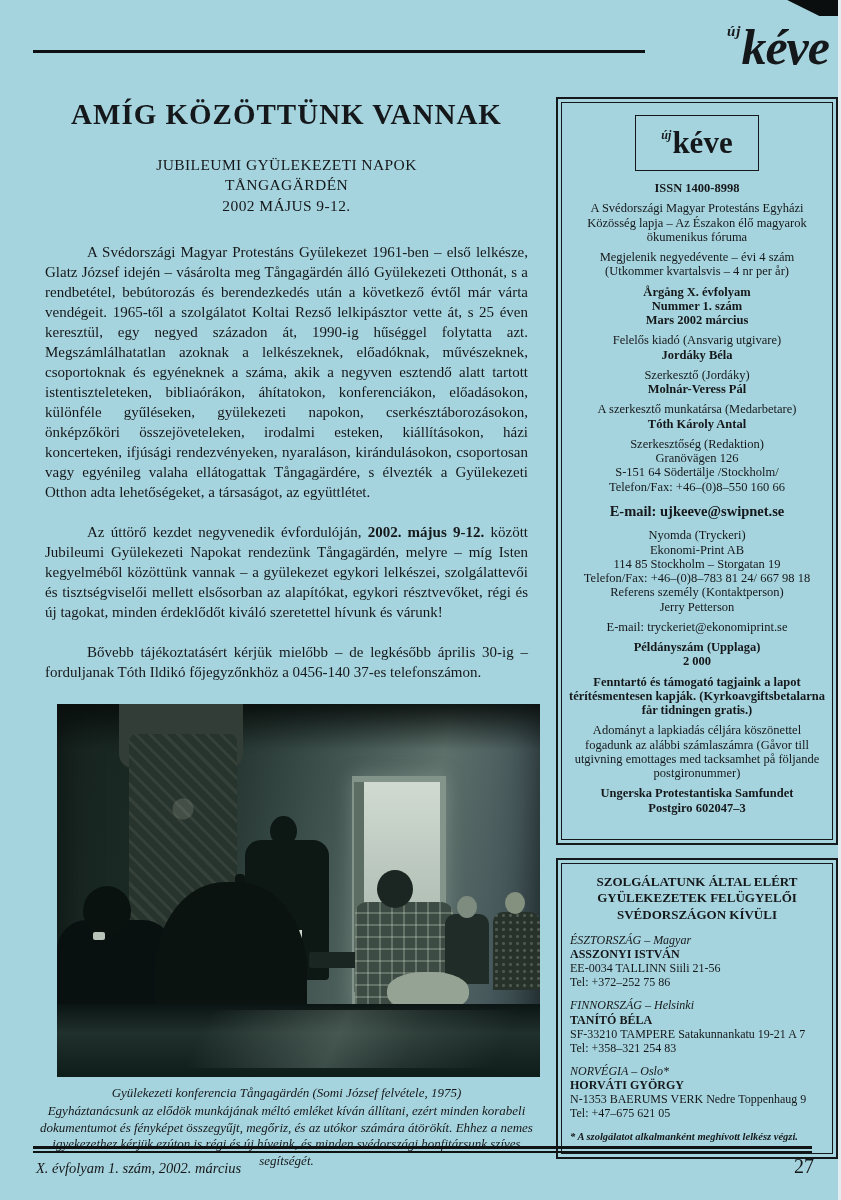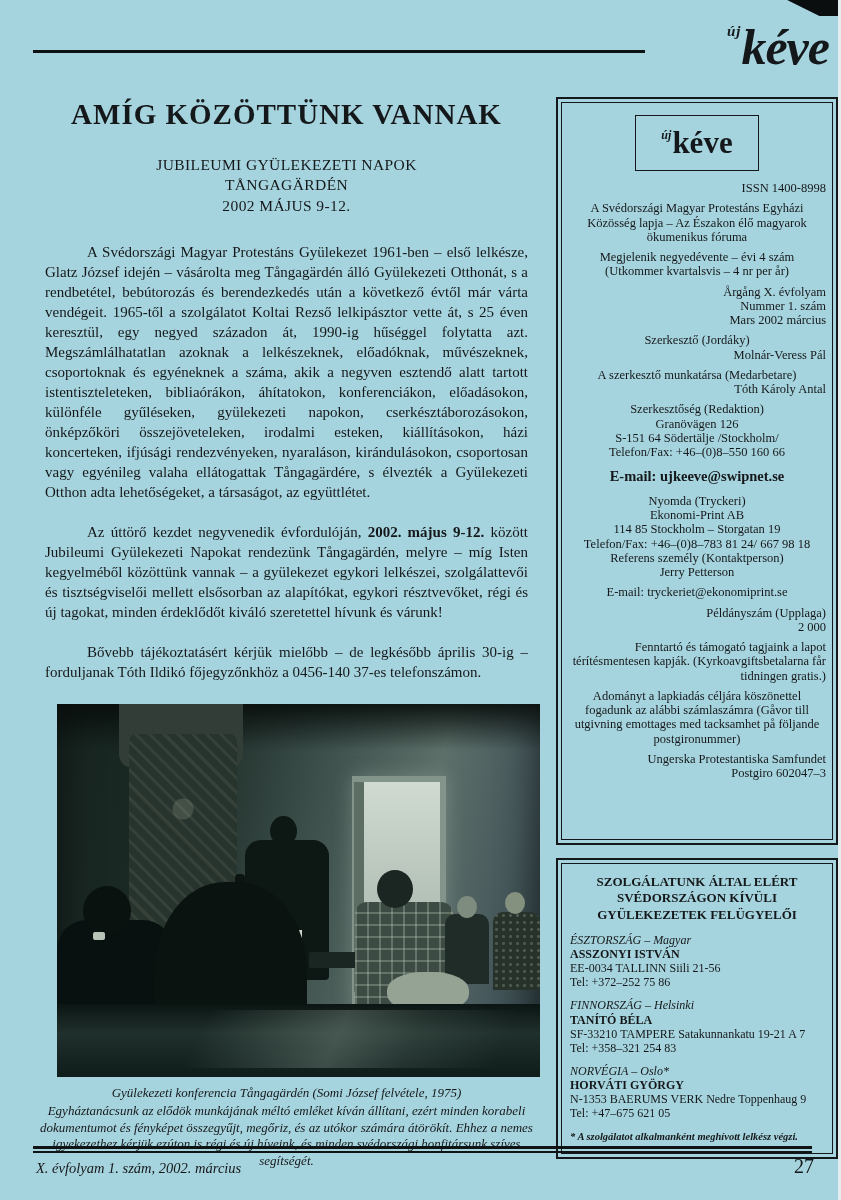--- a/index.html
+++ b/index.html
@@ -66,21 +66,21 @@
     background:linear-gradient(90deg,transparent,rgba(160,180,170,.30) 45%,rgba(160,180,170,.12) 70%,transparent);}
   
   .caption{margin-top:8px;text-align:center;font-style:italic;font-size:13px;line-height:1.28;}
   .caption .cap-line1{margin-bottom:1px;}
   
   .box-outer{position:absolute;left:556px;width:282px;border:2px solid #14181a;padding:3px;box-sizing:border-box;background:transparent;}
   .box-inner{border:1px solid #14181a;padding:12px 6px;}
   .impressum{top:97px;}
   .impressum .box-inner{height:712px;overflow:hidden;text-align:center;font-size:12.5px;line-height:1.14;}
   .imp-block{margin-bottom:6px;}
-  .imp-bold{font-weight:normal;text-align:right;}
+  .imp-bold{font-weight:bold;}
   .imp-email{font-size:14.5px;font-weight:bold;margin:9px 0;}
   .logo-box{width:122px;height:54px;margin:0 auto 10px auto;border:1px solid #14181a;
     display:flex;align-items:center;justify-content:center;}
   .logo-box .uj{font-size:12px;font-weight:bold;font-style:italic;vertical-align:14px;margin-right:1px;}
   .logo-box .keve{font-size:31px;font-weight:bold;letter-spacing:0;}
   .supervisors{top:858px;}
   .supervisors .box-inner{padding:10px 8px;font-size:12px;line-height:1.18;text-align:left;}
   .sup-title{text-align:center;font-weight:bold;font-size:13px;line-height:1.25;margin-bottom:10px;}
   .sup-entry{margin-bottom:9px;}
   .sup-region{font-style:italic;}
@@ -156,20 +156,24 @@
     <div class="imp-block">
       <div>Megjelenik negyedévente – évi 4 szám</div>
       <div>(Utkommer kvartalsvis – 4 nr per år)</div>
     </div>
     <div class="imp-block imp-bold">
       <div>Årgång X. évfolyam</div>
       <div>Nummer 1. szám</div>
       <div>Mars 2002 március</div>
     </div>
     <div class="imp-block">
+      <div>Felelős kiadó (Ansvarig utgivare)</div>
+      <div class="imp-bold">Jordáky Béla</div>
+    </div>
+    <div class="imp-block">
       <div>Szerkesztő (Jordáky)</div>
       <div class="imp-bold">Molnár-Veress Pál</div>
     </div>
     <div class="imp-block">
       <div>A szerkesztő munkatársa (Medarbetare)</div>
       <div class="imp-bold">Tóth Károly Antal</div>
     </div>
     <div class="imp-block">
       <div>Szerkesztőség (Redaktion)</div>
       <div>Granövägen 126</div>
@@ -196,22 +200,22 @@
       <div>Ungerska Protestantiska Samfundet</div>
       <div>Postgiro  602047–3</div>
     </div>
   </div>
 </div>
 
 <div class="box-outer supervisors">
   <div class="box-inner">
     <div class="sup-title">
       <div>SZOLGÁLATUNK ÁLTAL ELÉRT</div>
+      <div>GYÜLEKEZETEK FELÜGYELŐI</div>
       <div>SVÉDORSZÁGON KÍVÜLI</div>
-      <div>GYÜLEKEZETEK FELÜGYELŐI</div>
     </div>
     <div class="sup-entry">
       <div class="sup-region">ÉSZTORSZÁG – Magyar</div>
       <div class="sup-name">ASSZONYI ISTVÁN</div>
       <div>EE-0034  TALLINN  Siili 21-56</div>
       <div>Tel: +372–252 75 86</div>
     </div>
     <div class="sup-entry">
       <div class="sup-region">FINNORSZÁG – Helsinki</div>
       <div class="sup-name">TANÍTÓ BÉLA</div>

